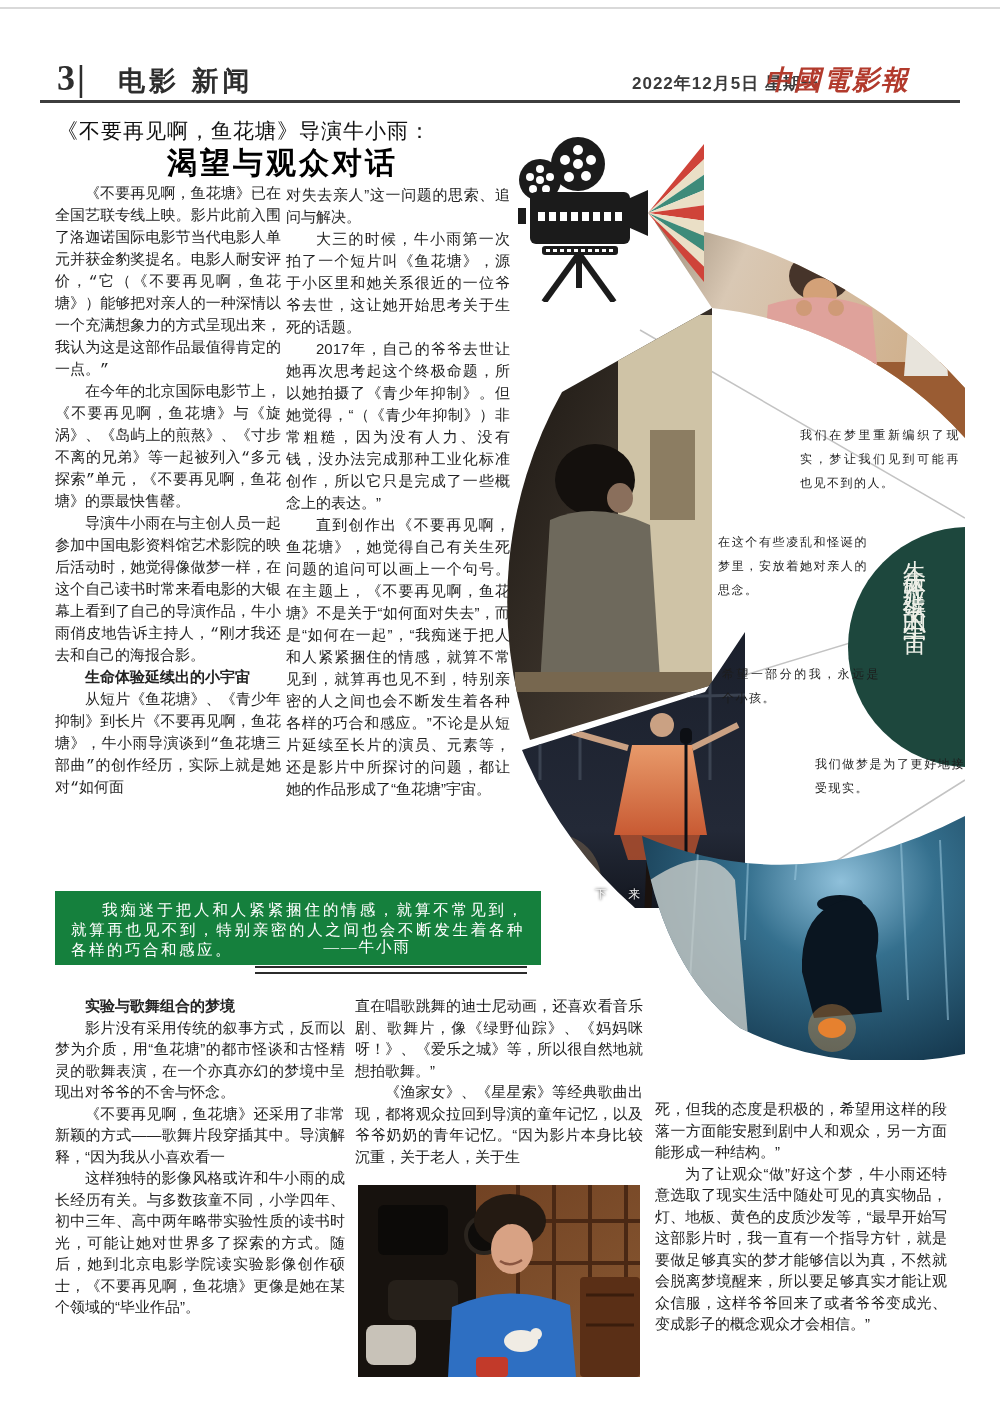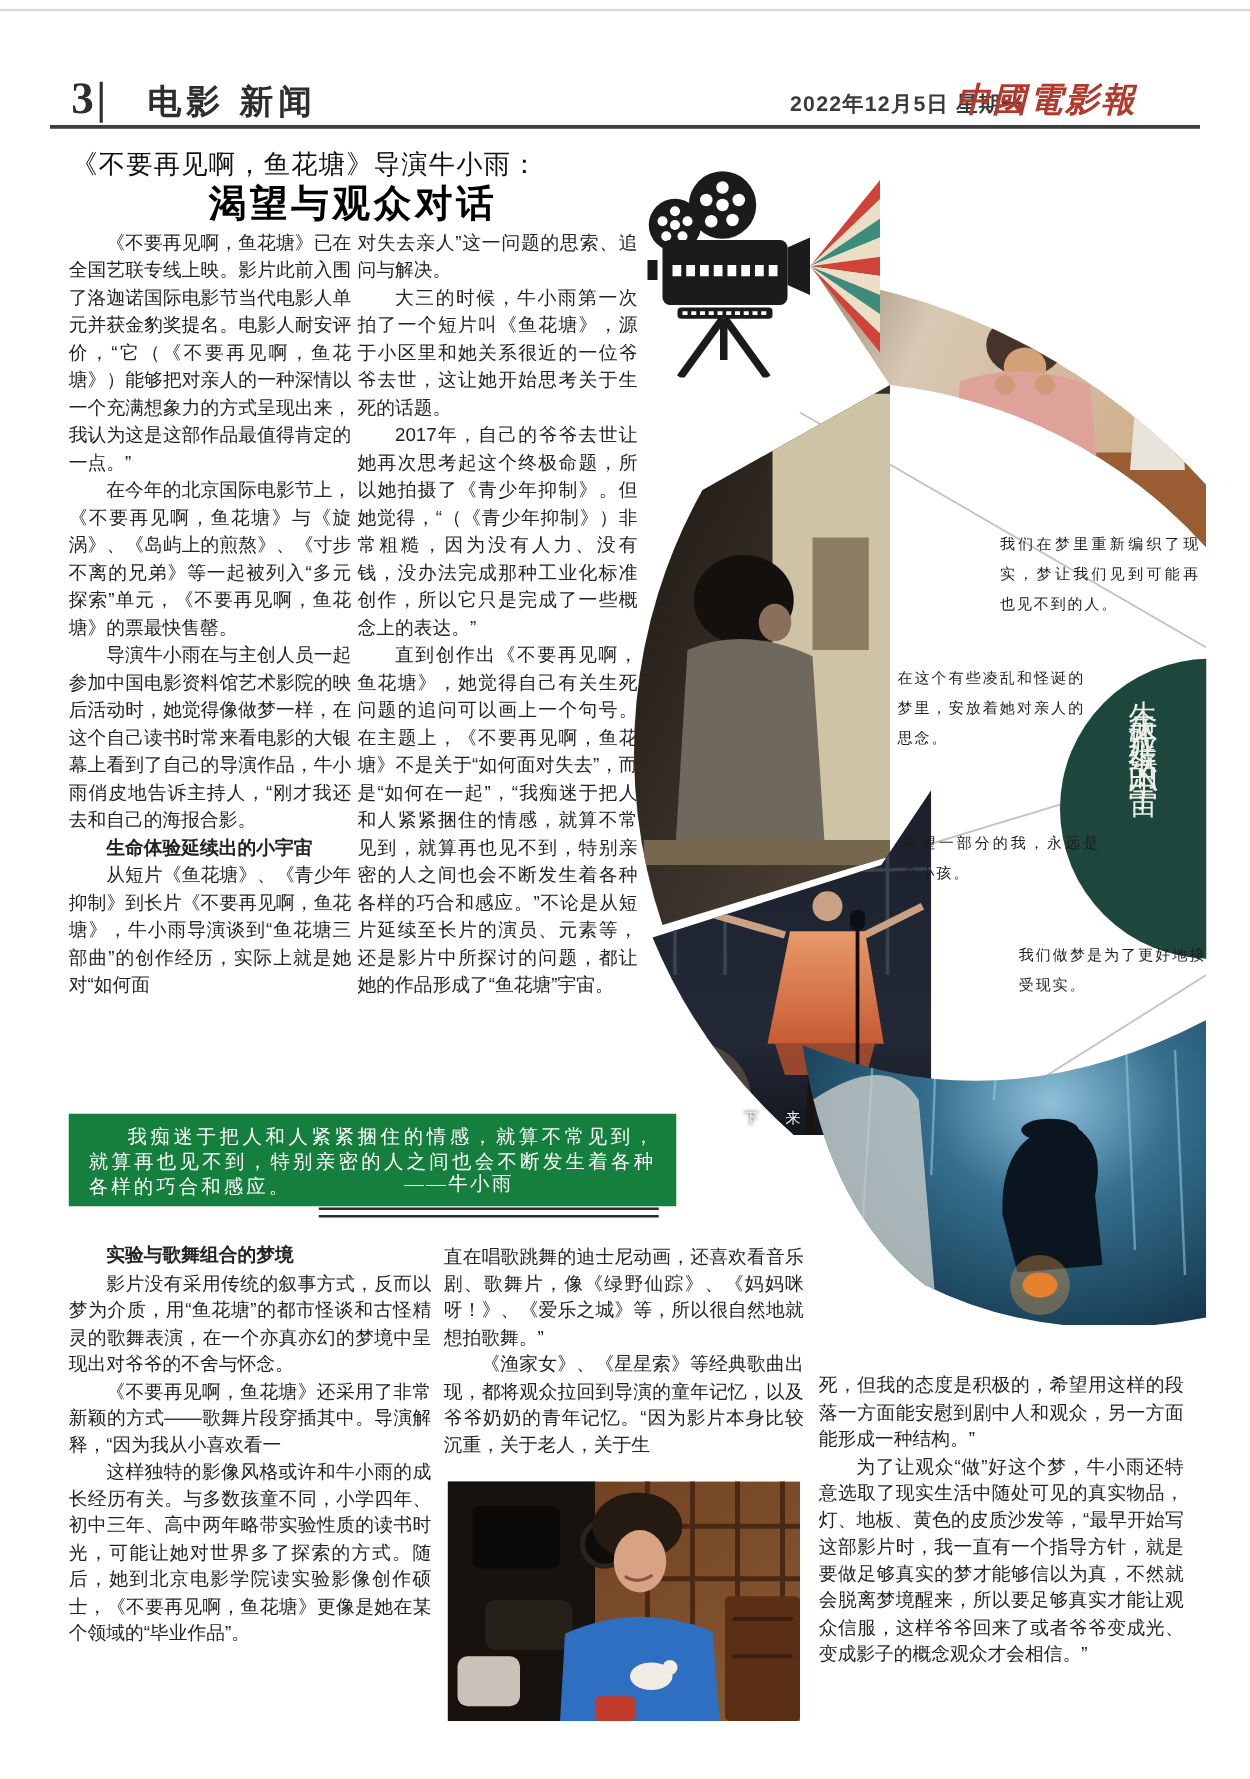--- a/index.html
+++ b/index.html
@@ -20,28 +20,28 @@
   
   #kicker{left:57px;top:117px;font-size:21px;color:#111;letter-spacing:1px;}
   #main-title{left:55px;top:143px;width:455px;text-align:center;font-size:30px;font-weight:900;
               font-family:"Liberation Serif",serif;color:#000;letter-spacing:3px;}
 
   
   .body-col{font-size:15px;line-height:22px;text-align:justify;color:#232323;}
   .body-col p{margin:0;text-indent:2em;}
   .body-col p.noind{text-indent:0;}
   .body-col p.subhead{font-weight:bold;}
-  #col1{left:55px;top:184px;width:226px;height:692px;}
+  #col1{left:55px;top:184px;width:226px;height:692px;font-family:Liberation Mono, monospace;}
   #col2{left:286px;top:184px;width:224px;height:692px;}
 
   
   .bot-col{font-size:15px;line-height:21.5px;text-align:justify;color:#232323;}
   .bot-col p{margin:0;text-indent:2em;}
   .bot-col p.noind{text-indent:0;}
-  .bot-col p.subhead{font-weight:bold;font-family:Liberation Mono, monospace;}
+  .bot-col p.subhead{font-weight:bold;}
   #bcolA{left:55px;top:995px;width:290px;height:390px;}
   #bcolB{left:355px;top:995px;width:288px;height:186px;}
   #bcolC{left:655px;top:1098px;width:292px;height:300px;}
 
   
   #quote-box{left:55px;top:891px;width:486px;height:74px;background:#15803d;
              box-sizing:border-box;padding:9px 16px 6px 16px;}
   #quote-text{font-family:"Liberation Serif",serif;color:#ffffff;font-size:15.5px;
               line-height:20px;letter-spacing:2.5px;text-indent:2em;margin:0;text-align:justify;}
   #quote-attrib{position:absolute;right:130px;bottom:7px;color:#fff;

